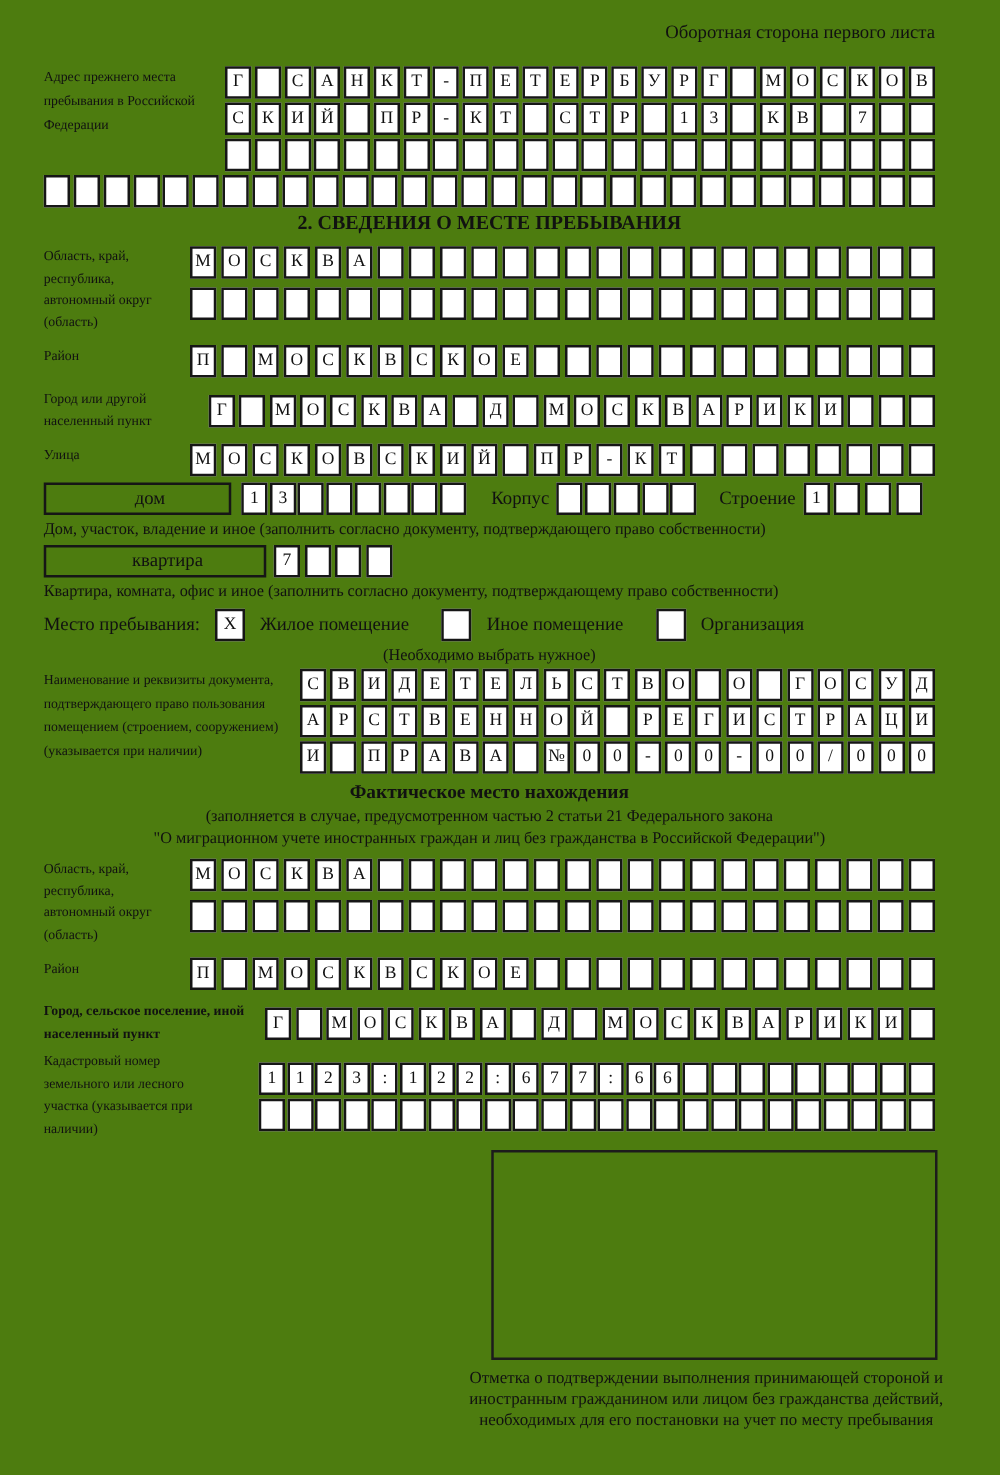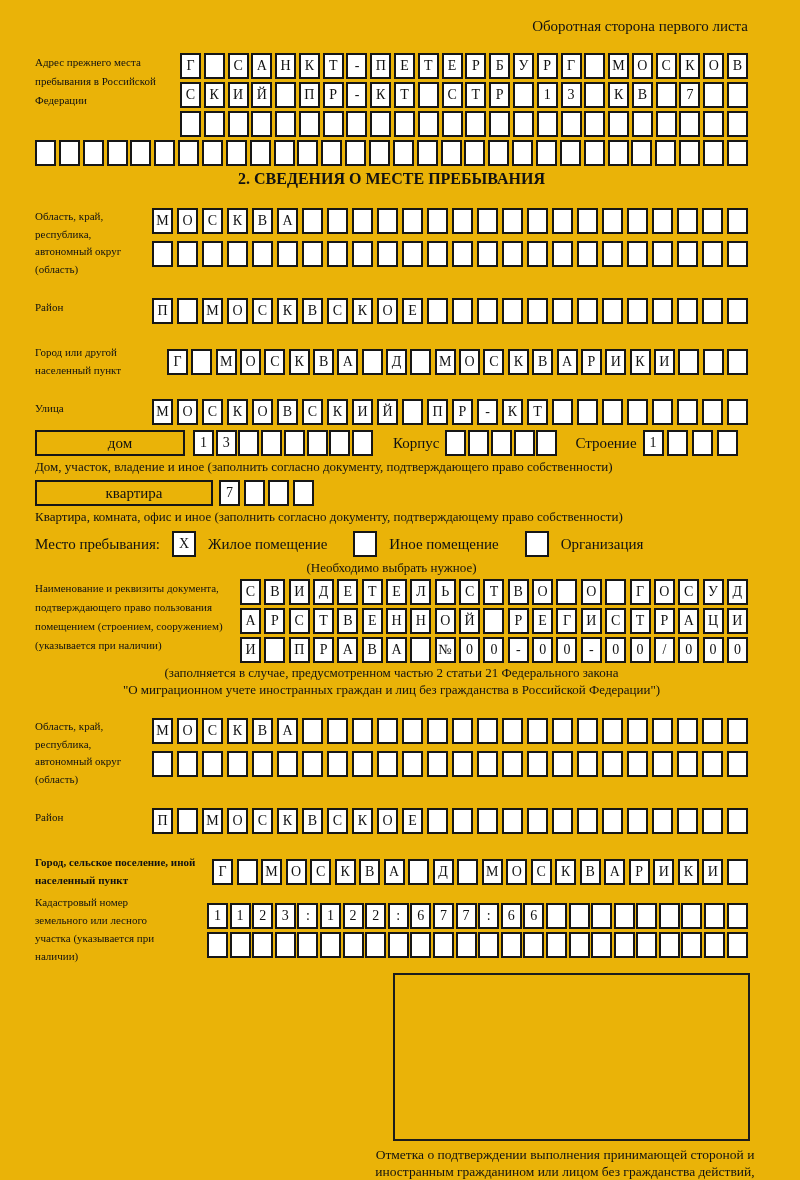--- a/index.html
+++ b/index.html
@@ -1,20 +1,20 @@
 <!DOCTYPE html>
 <html><head>
 <meta charset="utf-8">
 <style>
   * { box-sizing: border-box; }
   body { margin: 0; background: #ffffff; }
   .page {
     position: relative;
     width: 800px; height: 1180px;
-    background: #eab308;
+    background: #4d7c0f;
     font-family: "Liberation Serif", "DejaVu Serif", serif;
     color: #111;
     padding: 18px 52px 0 35px;
     overflow: hidden;
   }
   .top-note { text-align: right; font-size: 15px; margin-bottom: 18px; }
 
   
   .cells { display: flex; justify-content: space-between; }
   .cell {
@@ -37,21 +37,21 @@
 
   .h2 { text-align: center; font-weight: bold; font-size: 16px; margin-top: 4px; }
 
   .w117 { width: 117px; }
   .w132 { width: 132px; line-height: 17.5px; }
   .w145 { width: 145px; }
   .w177 { width: 177px; line-height: 17.5px; font-weight: bold; }
   .w140 { width: 140px; }
   .w205 { width: 205px; line-height: 19px; }
   .lh17 { line-height: 17.5px; }
-  .mt2 { margin-top: 20px; }
+  .mt2 { margin-top: 9px; }
   .mt4 { margin-top: 4px; gap: 32px; }
   .rowpad { margin-top: 5px; }
 
   .region-rows { gap: 7px; }
 
   
   .house { display: flex; align-items: center; margin-top: 5px; }
   .wbox {
     border: 2px solid #161616; height: 26px;
     display: flex; align-items: center; justify-content: center;
@@ -488,20 +488,21 @@
           <span class="cell">0</span>
           <span class="cell">0</span>
           <span class="cell">/</span>
           <span class="cell">0</span>
           <span class="cell">0</span>
           <span class="cell">0</span>
         </div>
     </div>
   </div>
 
+  <div class="ft-title">Фактическое место нахождения</div>
   <div class="ft-note">(заполняется в случае, предусмотренном частью 2 статьи 21 Федерального закона</div>
   <div class="ft-note" style="margin-top:0;">"О миграционном учете иностранных граждан и лиц без гражданства в Российской Федерации")</div>
 
   <div class="frow mt2">
     <div class="lbl w117 lh17">Область, край, республика, автономный округ (область)</div>
     <div class="rowstack region-rows">
       <div class="cells">
           <span class="cell">М</span>
           <span class="cell">О</span>
           <span class="cell">С</span>

